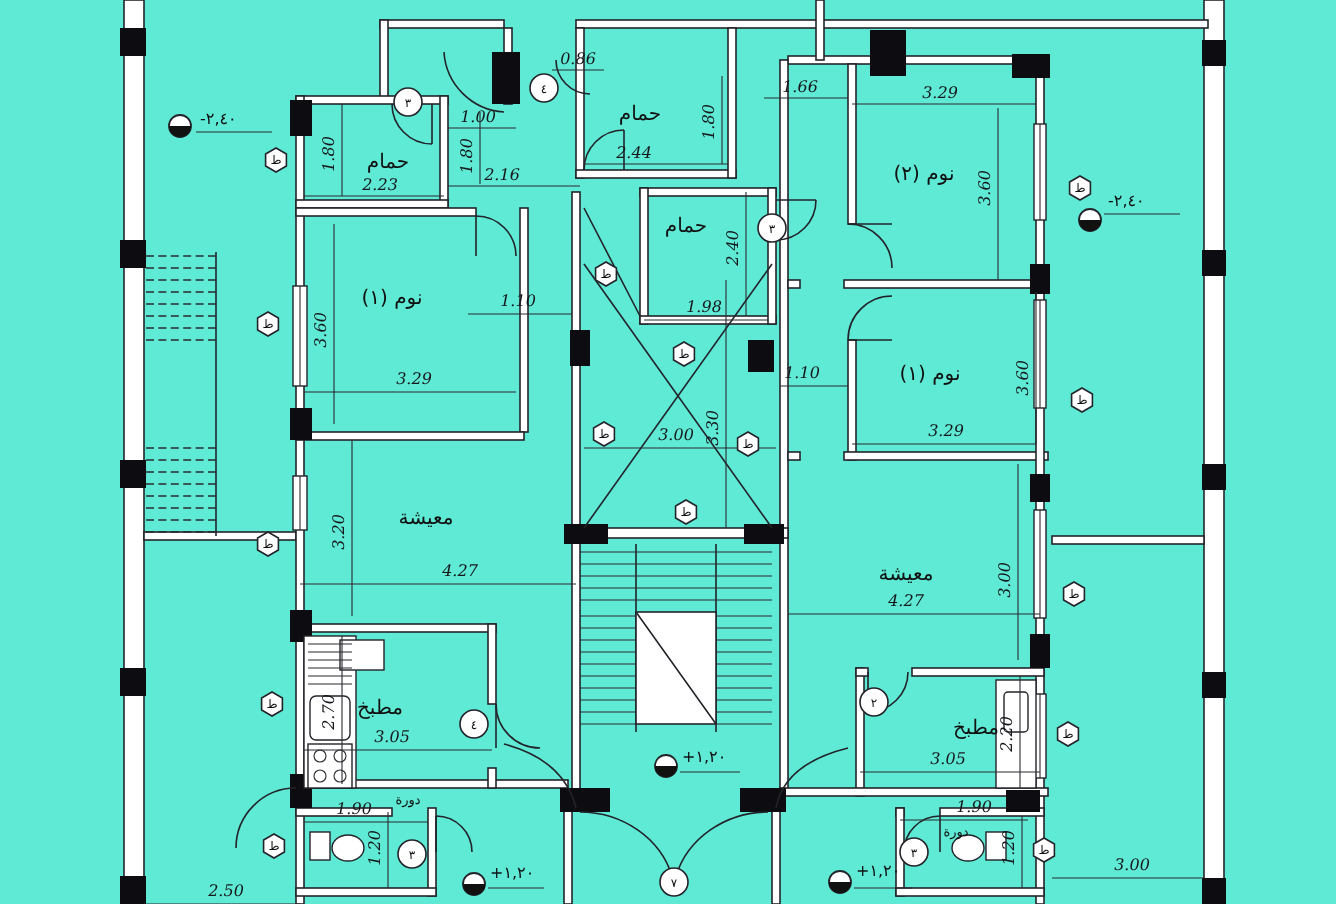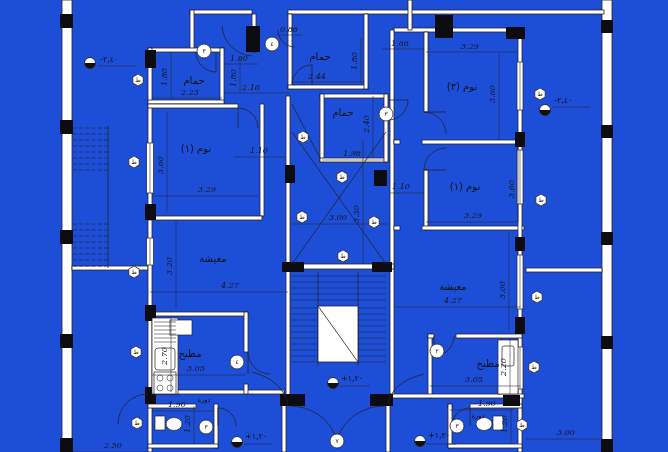--- a/index.html
+++ b/index.html
@@ -1,16 +1,16 @@
 <!DOCTYPE html>
 <html><head>
 <meta charset="utf-8">
 <style>
   html,body{margin:0;padding:0;background:#e9e9e6;}
-  .sheet{position:relative;width:668px;height:452px;background:#1d4ed8;overflow:hidden;
+  .sheet{position:relative;width:668px;height:452px;background:#5eead4;overflow:hidden;
          font-family:"DejaVu Sans",sans-serif;}
   svg{position:absolute;left:0;top:0;}
   .w{fill:#ffffff;stroke:#23232a;stroke-width:.8;}
   .col{fill:#0d0d11;stroke:none;}
   .ln{stroke:#23232a;stroke-width:.8;fill:none;}
   .thin{stroke:#2a2a30;stroke-width:.55;fill:none;}
   .dash{stroke:#2a2a30;stroke-width:.7;fill:none;stroke-dasharray:4 2.2;}
   .dim{font:italic 8px "DejaVu Serif",serif;fill:#17171c;text-anchor:middle;}
   .room{font:10px "DejaVu Sans",sans-serif;fill:#111;text-anchor:middle;}
   .roomsm{font:6.5px "DejaVu Sans",sans-serif;fill:#111;text-anchor:middle;}

